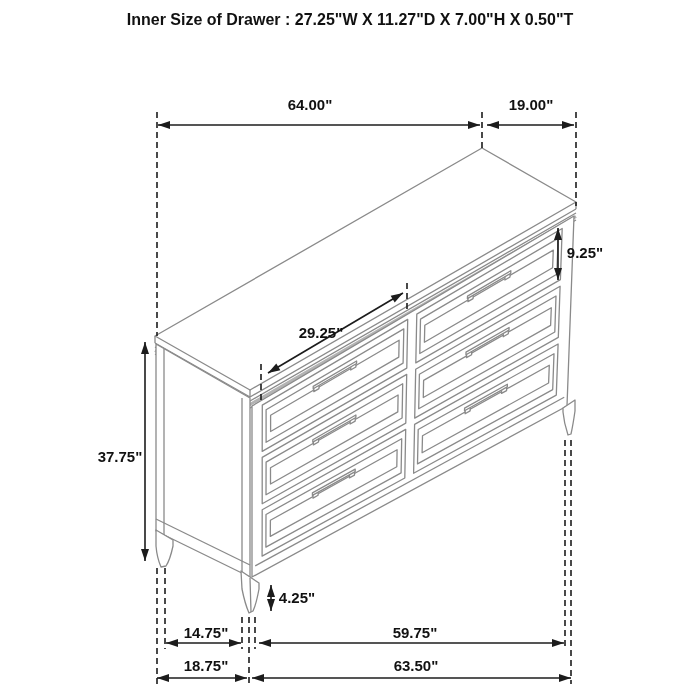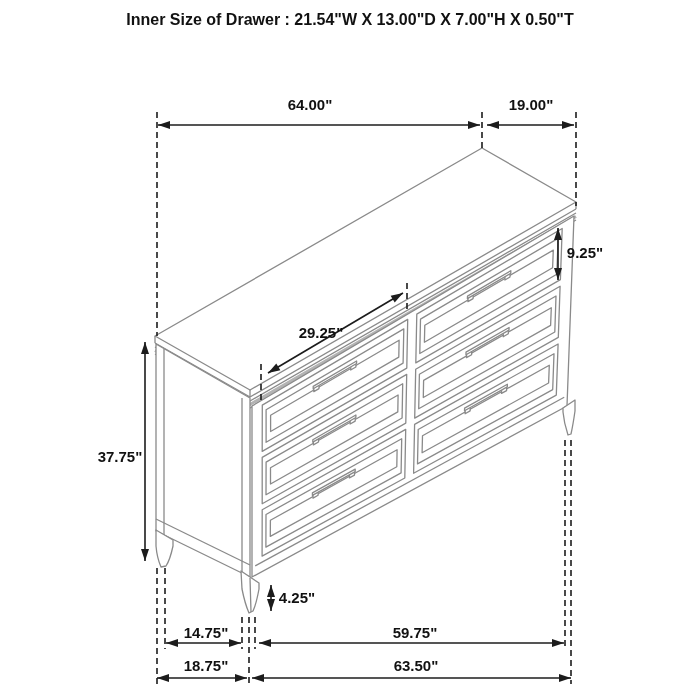--- a/index.html
+++ b/index.html
@@ -114,21 +114,21 @@
         <line stroke="#1c1c1c" stroke-width="1.6" fill="none" x1="268" y1="373" x2="403" y2="293" marker-start="url(#arrS)" marker-end="url(#arrE)"></line>
         <line stroke="#1c1c1c" stroke-width="1.6" fill="none" x1="145" y1="342" x2="145" y2="561" marker-start="url(#arrS)" marker-end="url(#arrE)"></line>
         <line stroke="#1c1c1c" stroke-width="1.6" fill="none" x1="271" y1="585" x2="271" y2="611" marker-start="url(#arrS)" marker-end="url(#arrE)"></line>
         <line stroke="#1c1c1c" stroke-width="1.6" fill="none" x1="166" y1="643" x2="241" y2="643" marker-start="url(#arrS)" marker-end="url(#arrE)"></line>
         <line stroke="#1c1c1c" stroke-width="1.6" fill="none" x1="259" y1="643" x2="564" y2="643" marker-start="url(#arrS)" marker-end="url(#arrE)"></line>
         <line stroke="#1c1c1c" stroke-width="1.6" fill="none" x1="157" y1="678" x2="247" y2="678" marker-start="url(#arrS)" marker-end="url(#arrE)"></line>
         <line stroke="#1c1c1c" stroke-width="1.6" fill="none" x1="252" y1="678" x2="571" y2="678" marker-start="url(#arrS)" marker-end="url(#arrE)"></line>
       </g>
   </svg>
 
-  <div class="page-title">Inner Size of Drawer : 21.54"W X 13.00"D X 7.00"H X 0.50"T</div>
+  <div class="page-title">Inner Size of Drawer : 27.25"W X 11.27"D X 7.00"H X 0.50"T</div>
 
   <div class="dim" style="--x:310px;--y:104px">64.00"</div>
   <div class="dim" style="--x:531px;--y:104px">19.00"</div>
   <div class="dim" style="--x:585px;--y:252px">9.25"</div>
   <div class="dim" style="--x:321px;--y:332px">29.25"</div>
   <div class="dim" style="--x:120px;--y:456px">37.75"</div>
   <div class="dim" style="--x:297px;--y:597px">4.25"</div>
   <div class="dim" style="--x:206px;--y:632px">14.75"</div>
   <div class="dim" style="--x:415px;--y:632px">59.75"</div>
   <div class="dim" style="--x:206px;--y:665px">18.75"</div>

